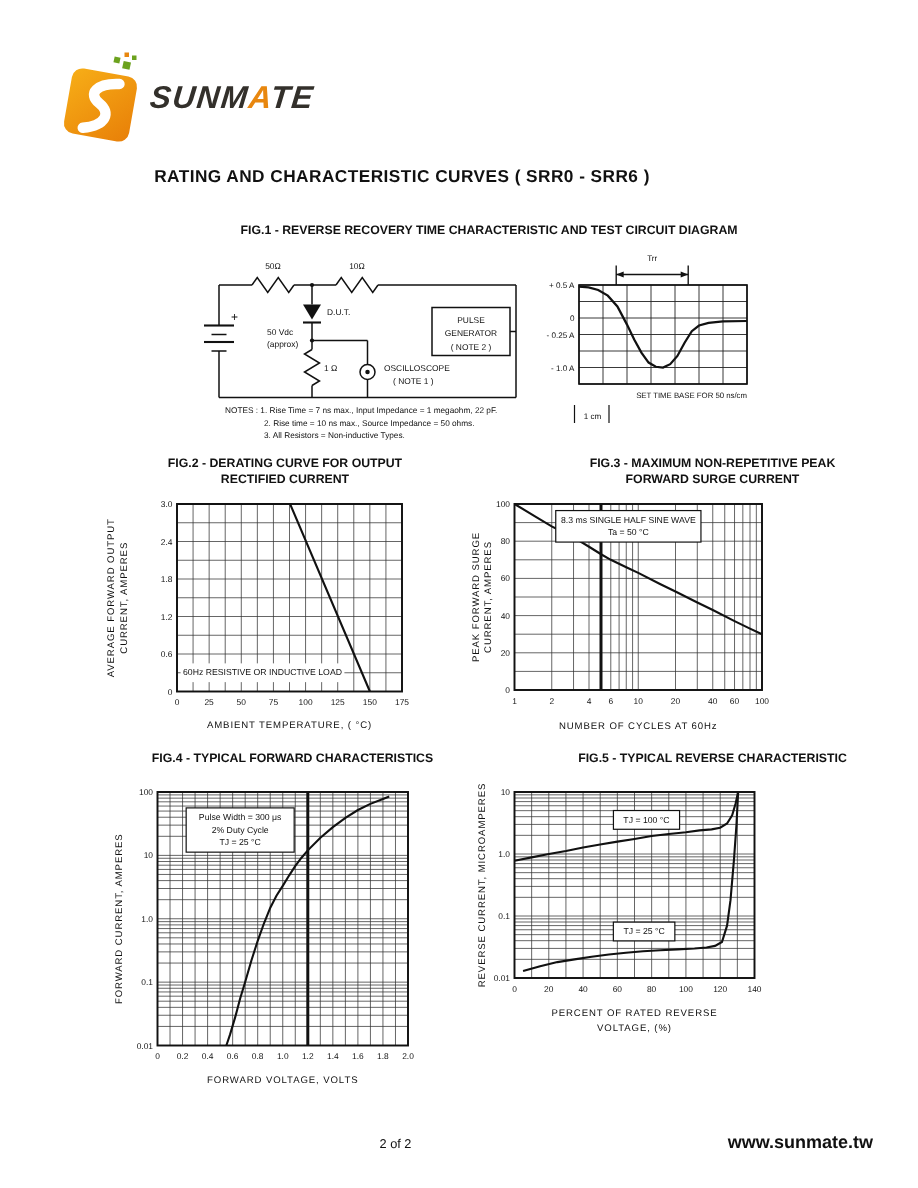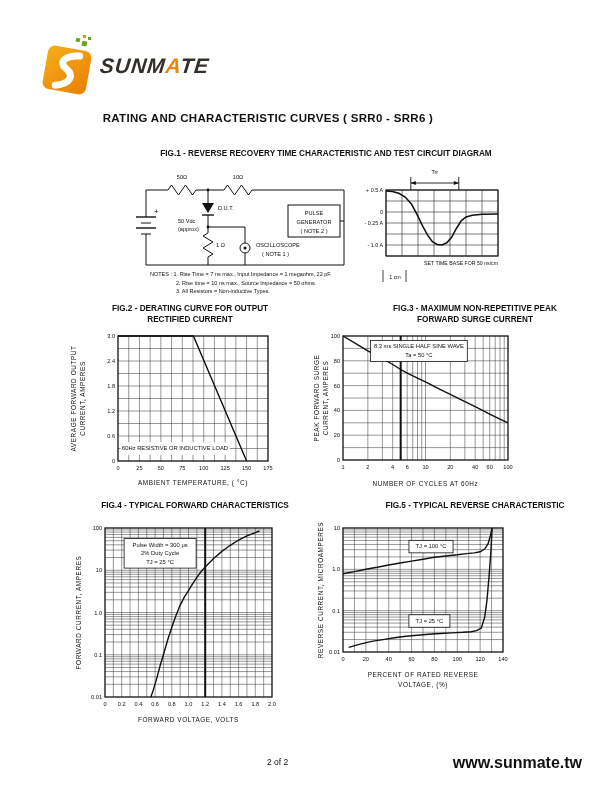--- a/index.html
+++ b/index.html
@@ -7,22 +7,22 @@
         font-family:"Liberation Sans",sans-serif;color:#111;overflow:hidden;}
   .abs{position:absolute;}
   .doc-title{left:0;top:112px;width:536px;text-align:center;font-size:11.5px;font-weight:bold;letter-spacing:.3px;}
   .fig-head{font-weight:bold;font-size:8.2px;text-align:center;line-height:11px;margin-left:20px;}
   .fig1-head{left:0;top:148px;width:612px;}
   .notes{left:150px;top:270px;font-size:5.5px;line-height:8.6px;}
   .notes .cont{margin-left:26px;}
   .wordmark{left:100px;top:54px;font-size:21px;font-weight:800;font-style:italic;
             letter-spacing:1px;color:#33302b;transform:skewX(-6deg);}
   .wordmark .accent{color:#e8870f;}
-  .footer-page{left:267px;top:757px;font-size:8.5px;}
-  .footer-site{right:30px;top:754px;font-size:16px;font-weight:bold;}
+  .footer-page{left:253px;top:757px;font-size:8.5px;}
+  .footer-site{right:30px;top:754px;font-size:12px;font-weight:bold;}
   svg{display:block;overflow:visible;}
   svg text{font-family:"Liberation Sans",sans-serif;fill:#111;}
 </style>
 </head>
 <body>
 
 <div class="page">
 
   <div class="abs" style="left:36px;top:34px;">
     <svg width="66" height="64" viewBox="0 0 66 64">

